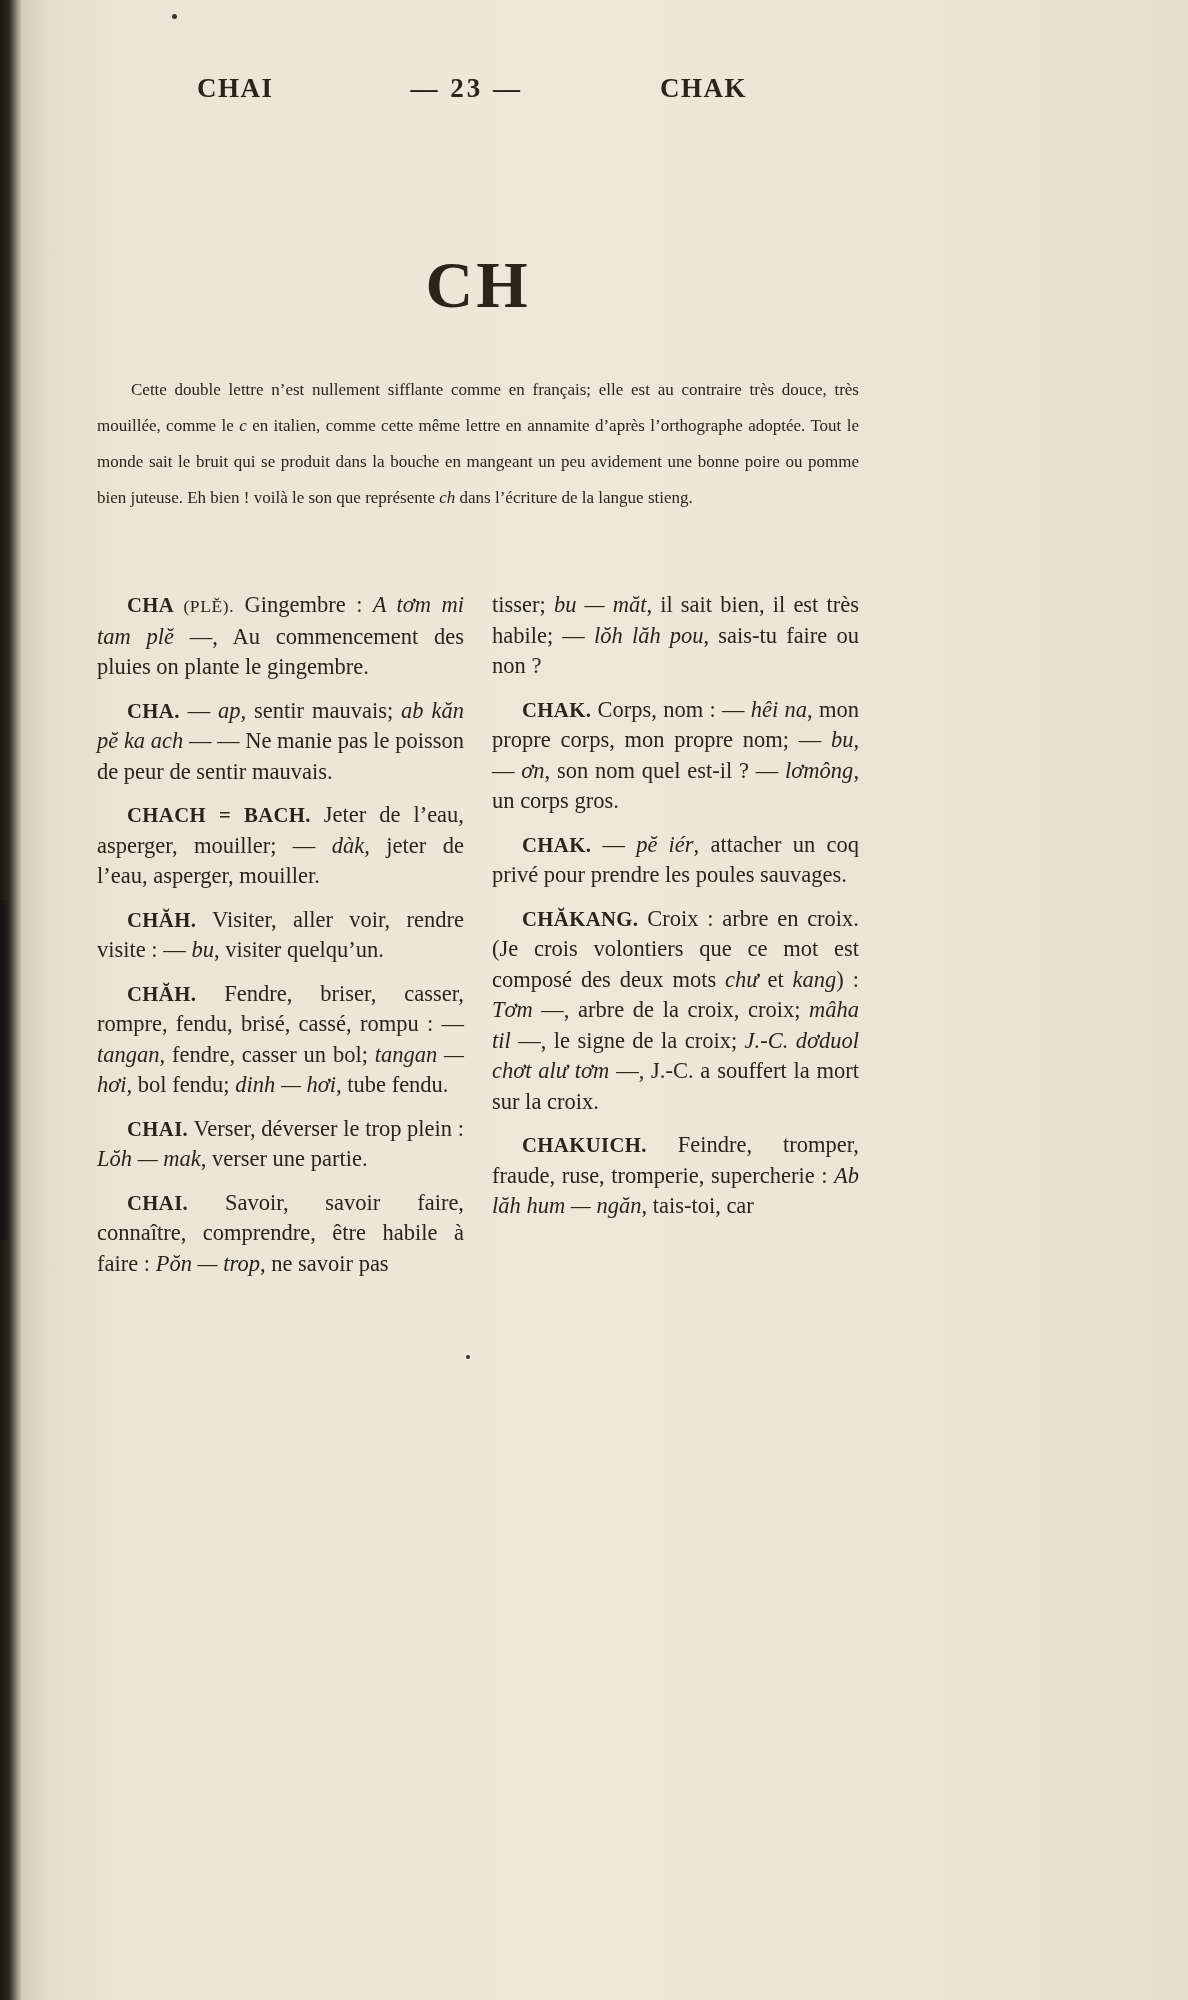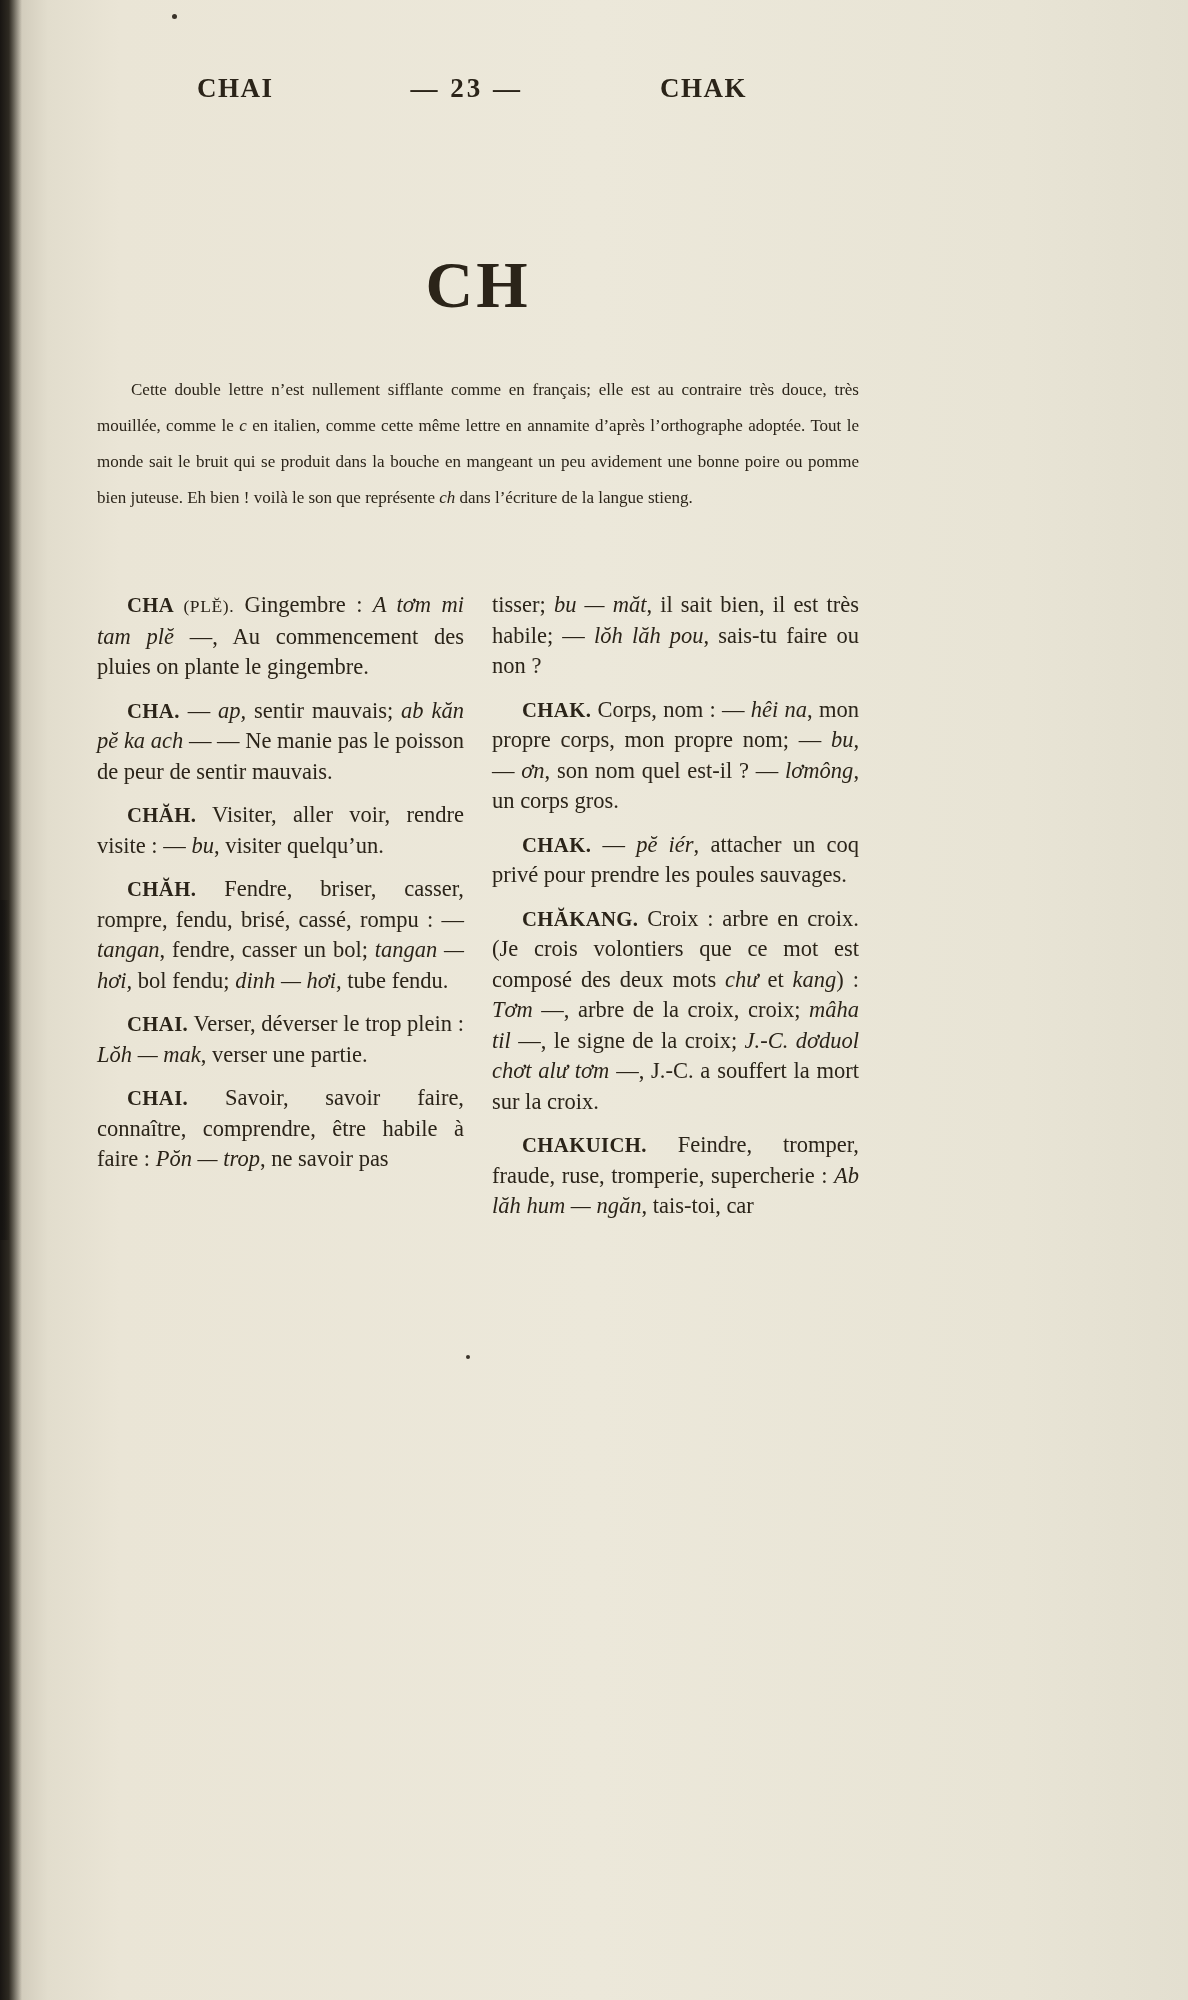--- a/index.html
+++ b/index.html
@@ -83,20 +83,21 @@
     </div>
 
     <div class="section-title">CH</div>
 
     <p class="intro"><span class="run-r">Cette double lettre n’est nullement sifflante comme en français; elle est au contraire très douce, très mouillée, comme le </span><span class="run-i">c</span><span class="run-r"> en italien, comme cette même lettre en annamite d’après l’orthographe adoptée. Tout le monde sait le bruit qui se produit dans la bouche en mangeant un peu avidement une bonne poire ou pomme bien juteuse. Eh bien ! voilà le son que représente </span><span class="run-i">ch</span><span class="run-r"> dans l’écriture de la langue stieng.</span></p>
 
     <div class="columns">
       <div class="col">
         <p class="entry"><span class="run-h">CHA </span><span class="run-sc">(PLĔ).</span><span class="run-r">  Gingembre : </span><span class="run-i">A tơm mi tam plĕ</span><span class="run-r"> —, Au commencement des pluies on plante le gingembre.</span></p>
         <p class="entry"><span class="run-h">CHA.</span><span class="run-r">  — </span><span class="run-i">ap,</span><span class="run-r"> sentir mauvais;  </span><span class="run-i">ab kăn pĕ ka ach</span><span class="run-r"> — — Ne manie pas le poisson de peur de sentir mauvais.</span></p>
+        <p class="entry"><span class="run-h">CHACH = BACH.</span><span class="run-r">  Jeter de l’eau, asperger, mouiller;  — </span><span class="run-i">dàk,</span><span class="run-r"> jeter de l’eau, asperger, mouiller.</span></p>
         <p class="entry"><span class="run-h">CHĂH.</span><span class="run-r">  Visiter, aller voir, rendre visite : — </span><span class="run-i">bu</span><span class="run-r">, visiter quelqu’un.</span></p>
         <p class="entry"><span class="run-h">CHĂH.</span><span class="run-r">  Fendre, briser, casser, rompre, fendu, brisé, cassé, rompu : — </span><span class="run-i">tangan</span><span class="run-r">, fendre, casser un bol; </span><span class="run-i">tangan — hơi,</span><span class="run-r"> bol fendu; </span><span class="run-i">dinh — hơi,</span><span class="run-r"> tube fendu.</span></p>
         <p class="entry"><span class="run-h">CHAI.</span><span class="run-r">  Verser, déverser le trop plein : </span><span class="run-i">Lŏh — mak</span><span class="run-r">, verser une partie.</span></p>
         <p class="entry"><span class="run-h">CHAI.</span><span class="run-r">  Savoir, savoir faire, connaître, comprendre, être habile à faire : </span><span class="run-i">Pŏn — trop</span><span class="run-r">, ne savoir pas</span></p>
       </div>
       <div class="col">
         <p class="entry cont"><span class="run-r">tisser; </span><span class="run-i">bu — măt</span><span class="run-r">, il sait bien, il est très habile;  — </span><span class="run-i">lŏh lăh pou</span><span class="run-r">, sais-tu faire ou non ?</span></p>
         <p class="entry"><span class="run-h">CHAK.</span><span class="run-r">  Corps, nom : — </span><span class="run-i">hêi na</span><span class="run-r">, mon propre corps, mon propre nom; — </span><span class="run-i">bu</span><span class="run-r">, — </span><span class="run-i">ơn</span><span class="run-r">, son nom quel est-il ? — </span><span class="run-i">lơmông</span><span class="run-r">, un corps gros.</span></p>
         <p class="entry"><span class="run-h">CHAK.</span><span class="run-r">  — </span><span class="run-i">pĕ iér</span><span class="run-r">, attacher un coq privé pour prendre les poules sauvages.</span></p>
         <p class="entry"><span class="run-h">CHĂKANG.</span><span class="run-r">  Croix : arbre en croix. (Je crois volontiers que ce mot est composé des deux mots </span><span class="run-i">chư</span><span class="run-r"> et </span><span class="run-i">kang</span><span class="run-r">) : </span><span class="run-i">Tơm</span><span class="run-r"> —, arbre de la croix, croix;  </span><span class="run-i">mâha til</span><span class="run-r"> —, le signe de la croix;  </span><span class="run-i">J.-C. dơduol chơt alư tơm</span><span class="run-r"> —, J.-C. a souffert la mort sur la croix.</span></p>

